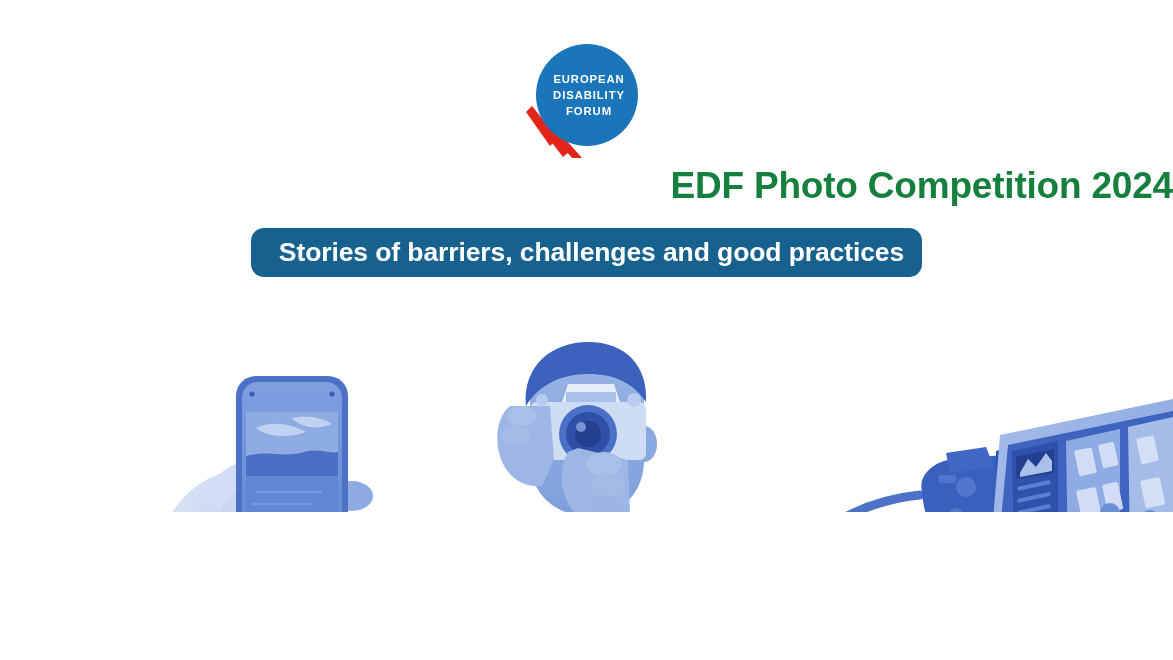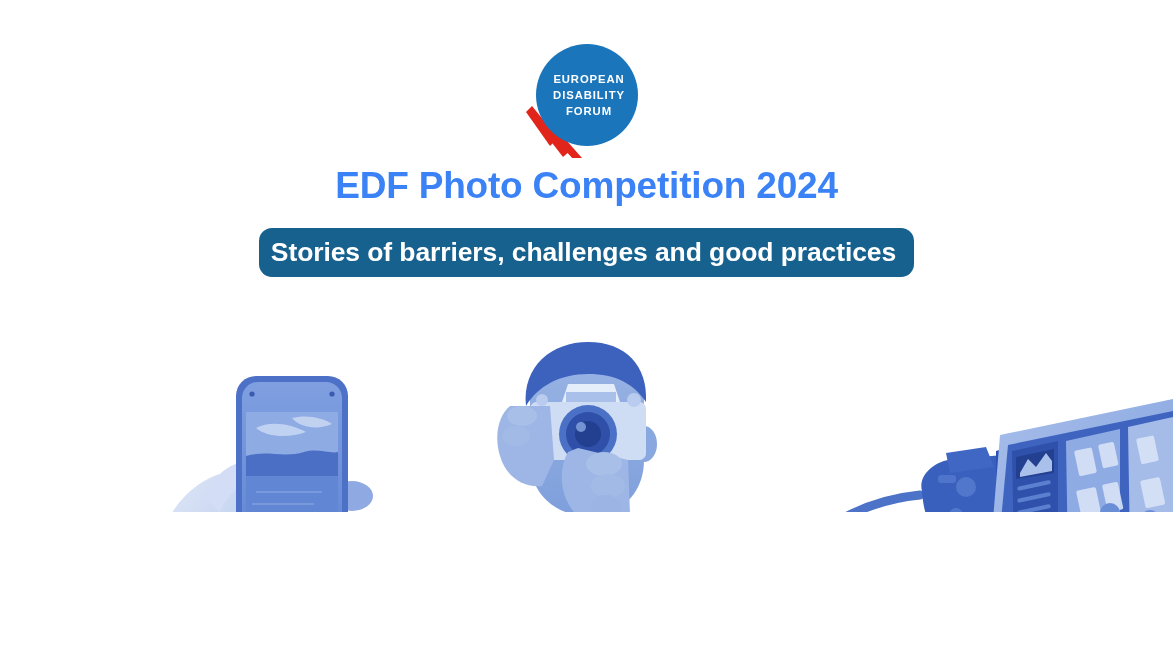--- a/index.html
+++ b/index.html
@@ -40,24 +40,24 @@
     letter-spacing: 0.9px;
     text-anchor: middle;
   }
 
   
   .main-title {
     position: absolute;
     left: 0;
     top: 166px;
     width: 1173px;
-    text-align: center;
+    text-align: right;
     font-size: 37px;
     font-weight: 700;
-    color: #3b82f6;
+    color: #15803d;
     letter-spacing: -0.2px;
     line-height: 1.1;
     font-family: "Liberation Sans", sans-serif;
   }
 
   
   .subtitle-block {
     position: absolute;
     left: 0;
     top: 232px;
@@ -76,21 +76,21 @@
     white-space: nowrap;
   }
   .subtitle-line.line1 {
     padding: 10px 18px 8px 18px;
     border-radius: 13px 13px 13px 13px;
     line-height: 1.0;
     position: relative;
     z-index: 2;
   }
   .subtitle-line.line2 {
-    padding: 11px 18px 11px 12px;
+    padding: 11px 18px 11px 28px;
     border-radius: 13px;
     line-height: 1.0;
     margin-top: -4px;
     position: relative;
     z-index: 1;
   }
   .subtitle-row { line-height: 0; }
 
   
   .photo-strip {

